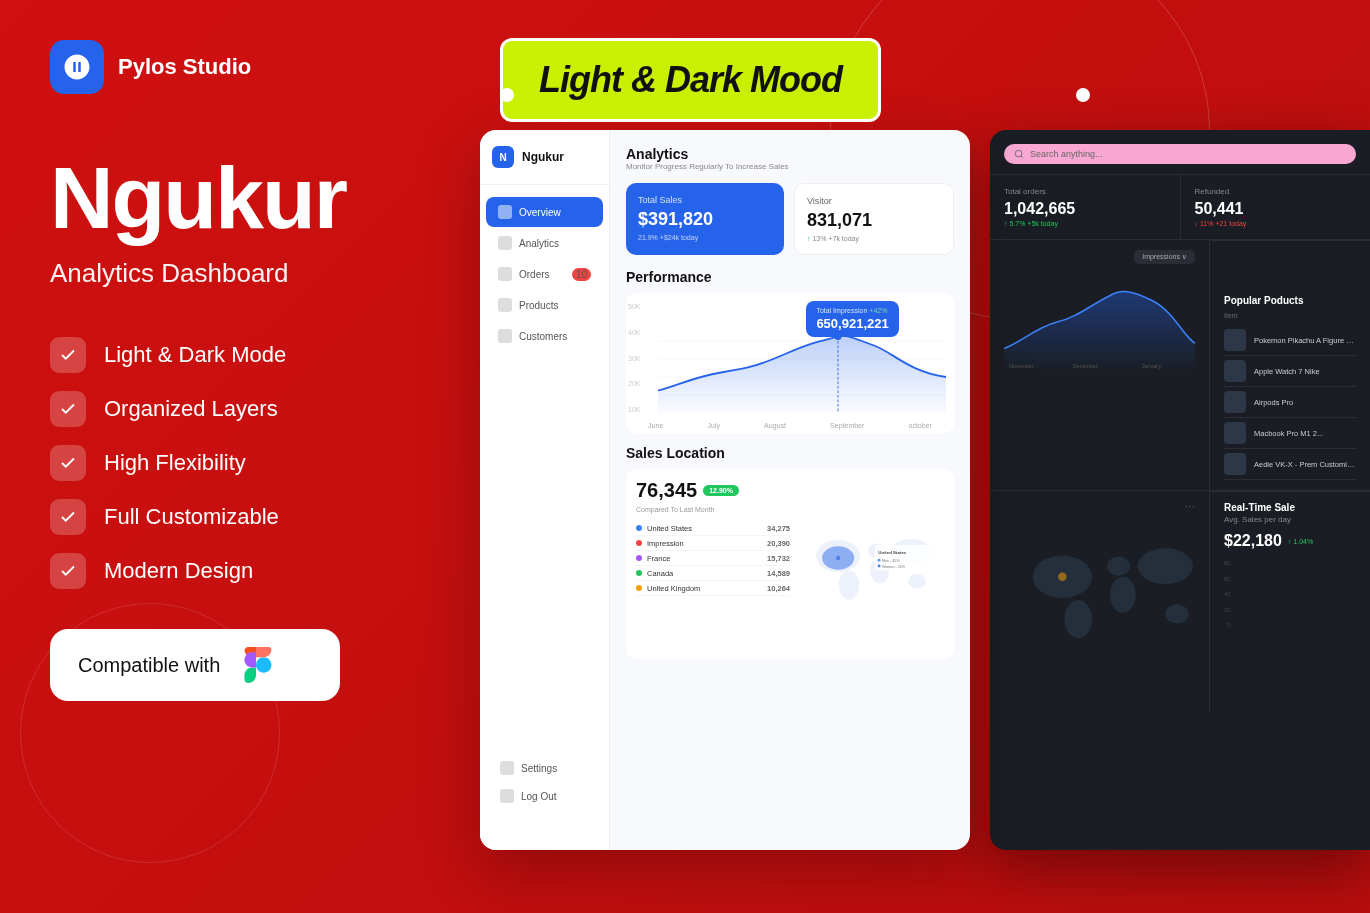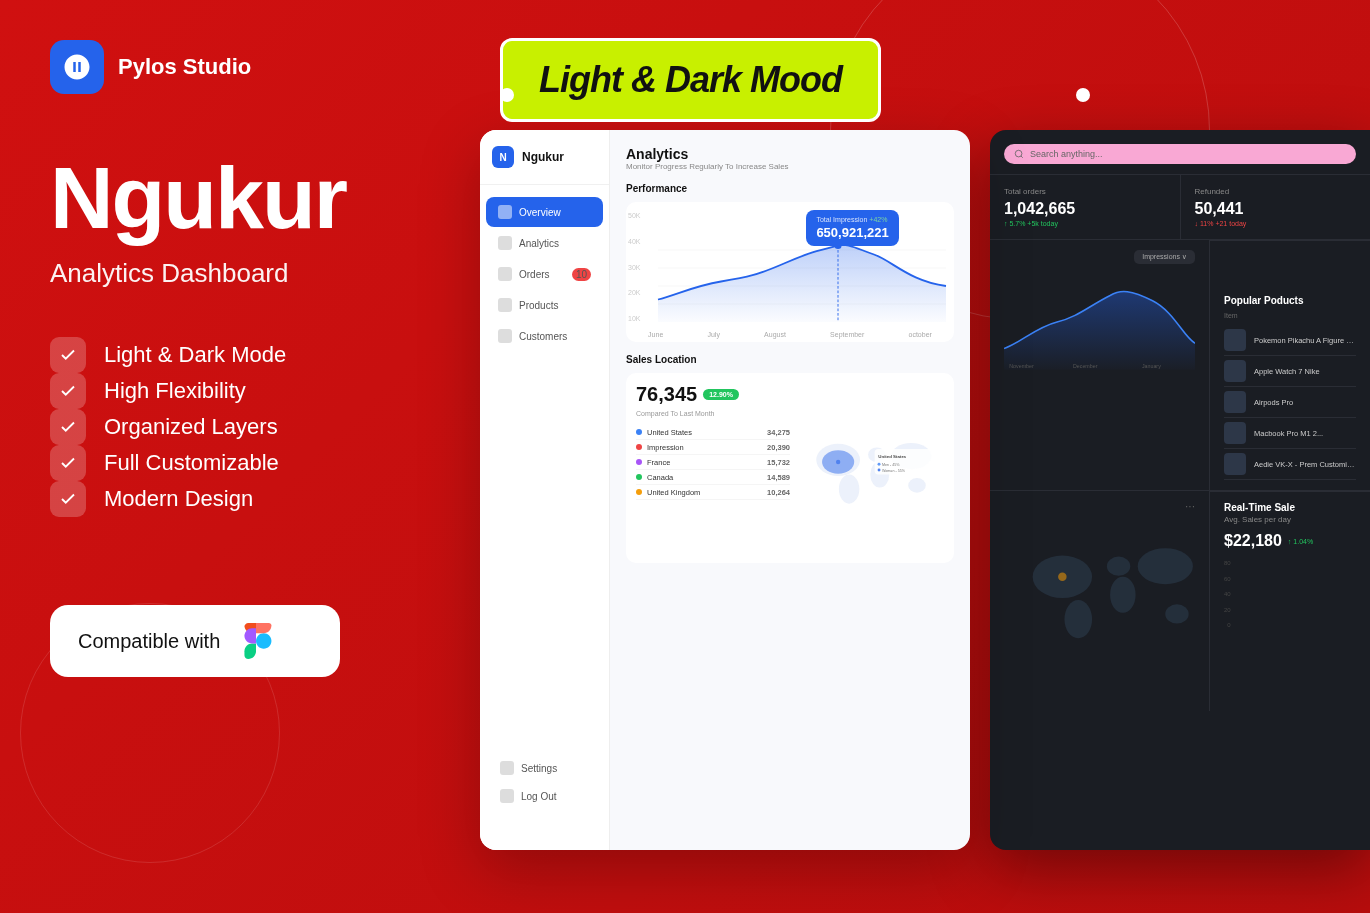--- a/index.html
+++ b/index.html
@@ -93,20 +93,21 @@
       font-size: 26px;
       font-weight: 400;
       margin-bottom: 48px;
       opacity: 0.95;
     }
 
     
     .feature-list {
       display: flex;
       flex-direction: column;
+      gap: 18px;
       margin-bottom: auto;
     }
     .feature-item {
       display: flex;
       align-items: center;
       gap: 18px;
     }
     .feature-check {
       width: 36px;
       height: 36px;
@@ -308,21 +309,21 @@
     .ld-stat-label { font-size: 9px; color: rgba(255,255,255,0.8); margin-bottom: 4px; }
     .ld-stat-label.dark { color: #666; }
     .ld-stat-value { font-size: 18px; font-weight: 800; color: white; }
     .ld-stat-value.dark { color: #111; }
     .ld-stat-sub { font-size: 7px; color: rgba(255,255,255,0.7); margin-top: 4px; }
     .ld-stat-sub.dark { color: #888; }
     .ld-trend-up { color: #22c55e; font-size: 7px; }
 
     
     .ld-section-title {
-      font-size: 10px;
+      font-size: 14px;
       font-weight: 700;
       color: #111;
       margin-bottom: 8px;
     }
     .ld-chart-box {
       background: white;
       border-radius: 10px;
       padding: 10px;
       margin-bottom: 12px;
       height: 140px;
@@ -546,29 +547,29 @@
           </svg>
       </div>
       <span class="feature-label">Light &amp; Dark Mode</span>
     </div>
     <div class="feature-item">
       <div class="feature-check">
         <svg viewBox="0 0 24 24">
             <polyline points="20 6 9 17 4 12"></polyline>
           </svg>
       </div>
-      <span class="feature-label">High Flexibility</span>
+      <span class="feature-label">Organized Layers</span>
     </div>
     <div class="feature-item">
       <div class="feature-check">
         <svg viewBox="0 0 24 24">
             <polyline points="20 6 9 17 4 12"></polyline>
           </svg>
       </div>
-      <span class="feature-label">Organized Layers</span>
+      <span class="feature-label">High Flexibility</span>
     </div>
     <div class="feature-item">
       <div class="feature-check">
         <svg viewBox="0 0 24 24">
             <polyline points="20 6 9 17 4 12"></polyline>
           </svg>
       </div>
       <span class="feature-label">Full Customizable</span>
     </div>
     <div class="feature-item">
@@ -643,20 +644,36 @@
           <div class="ld-nav-icon"></div>
           <span>Log Out</span>
         </div>
       </div>
     </div>
 
     <div class="ld-main">
       <div class="ld-page-title">Analytics</div>
       <div class="ld-page-sub">Monitor Progress Regularly To Increase Sales</div>
 
+      <div class="ld-stats-row">
+        <div class="ld-stat-card blue">
+          <div class="ld-stat-label">Total Sales</div>
+          <div class="ld-stat-value">$391,820</div>
+          <div class="ld-stat-sub">
+            <span>21.9%</span> <span>+$24k today</span>
+          </div>
+        </div>
+        <div class="ld-stat-card white">
+          <div class="ld-stat-label dark">Visitor</div>
+          <div class="ld-stat-value dark">831,071</div>
+          <div class="ld-stat-sub dark">
+            <span class="ld-trend-up">↑</span> <span>13%</span> <span>+7k today</span>
+          </div>
+        </div>
+      </div>
 
       <div class="ld-section-title">Performance</div>
       <div class="ld-chart-box">
         <div class="chart-y-labels">
           <span>50K</span>
           <span>40K</span>
           <span>30K</span>
           <span>20K</span>
           <span>10K</span>
         </div>

